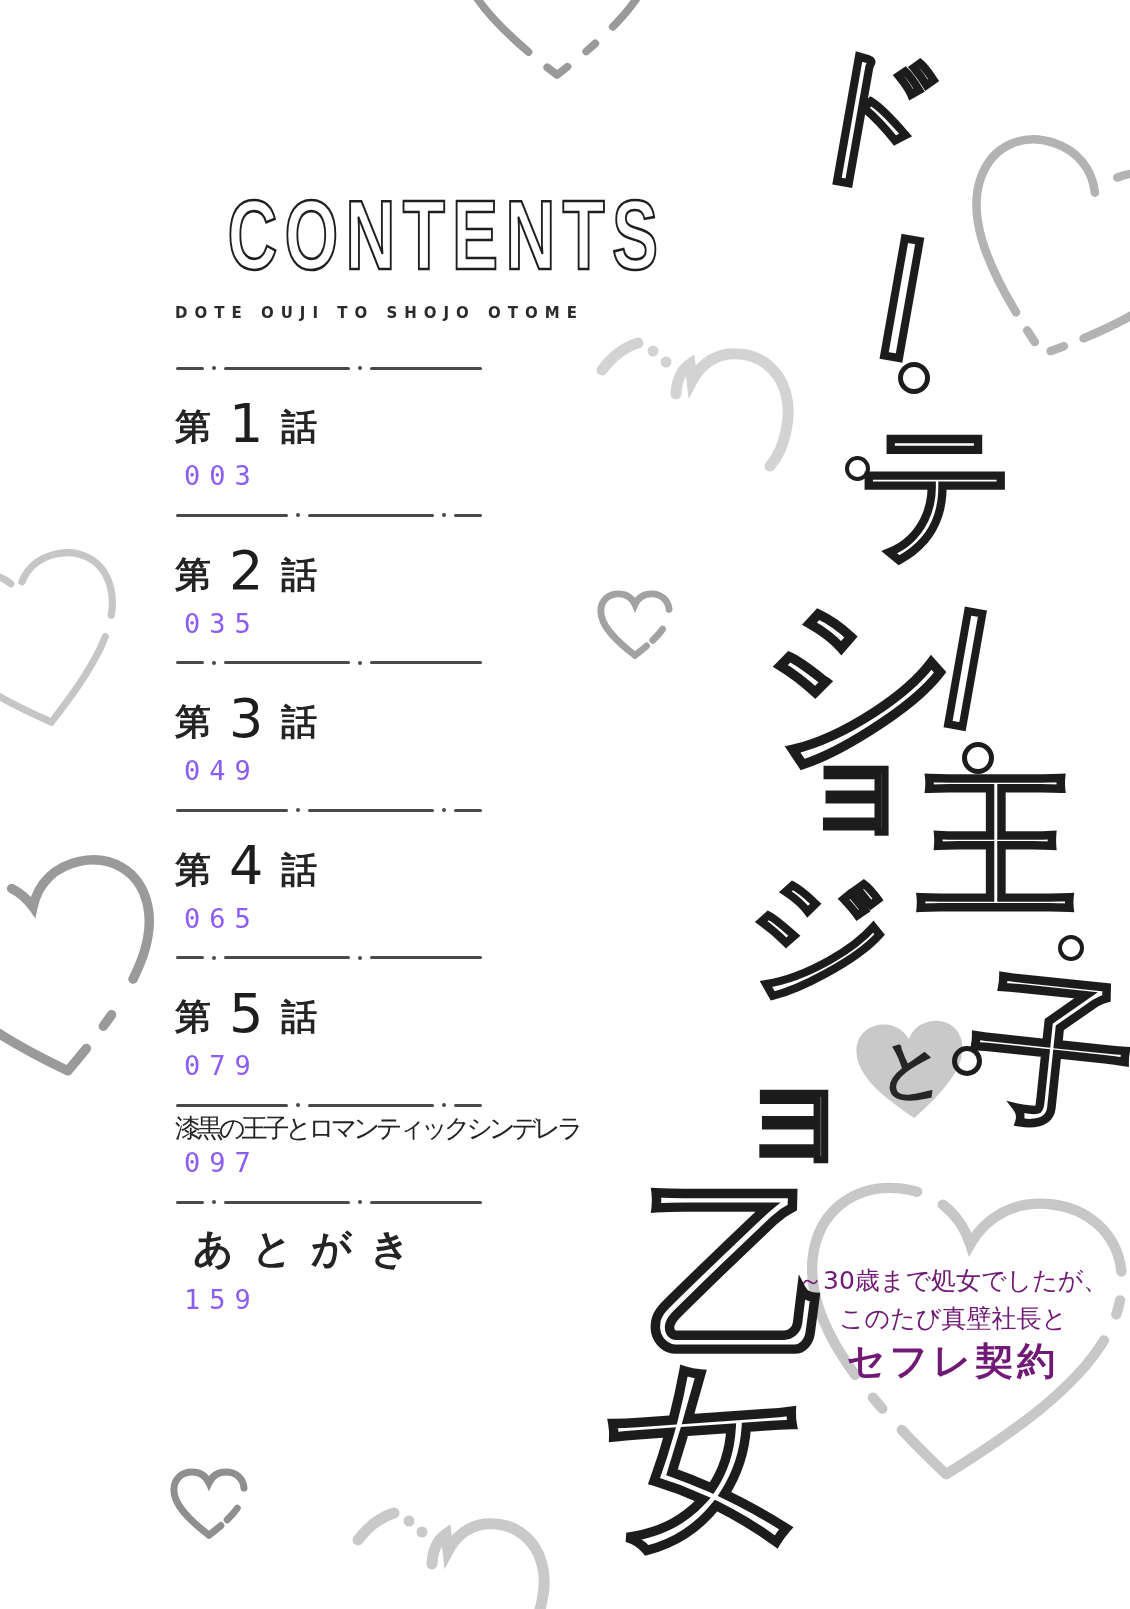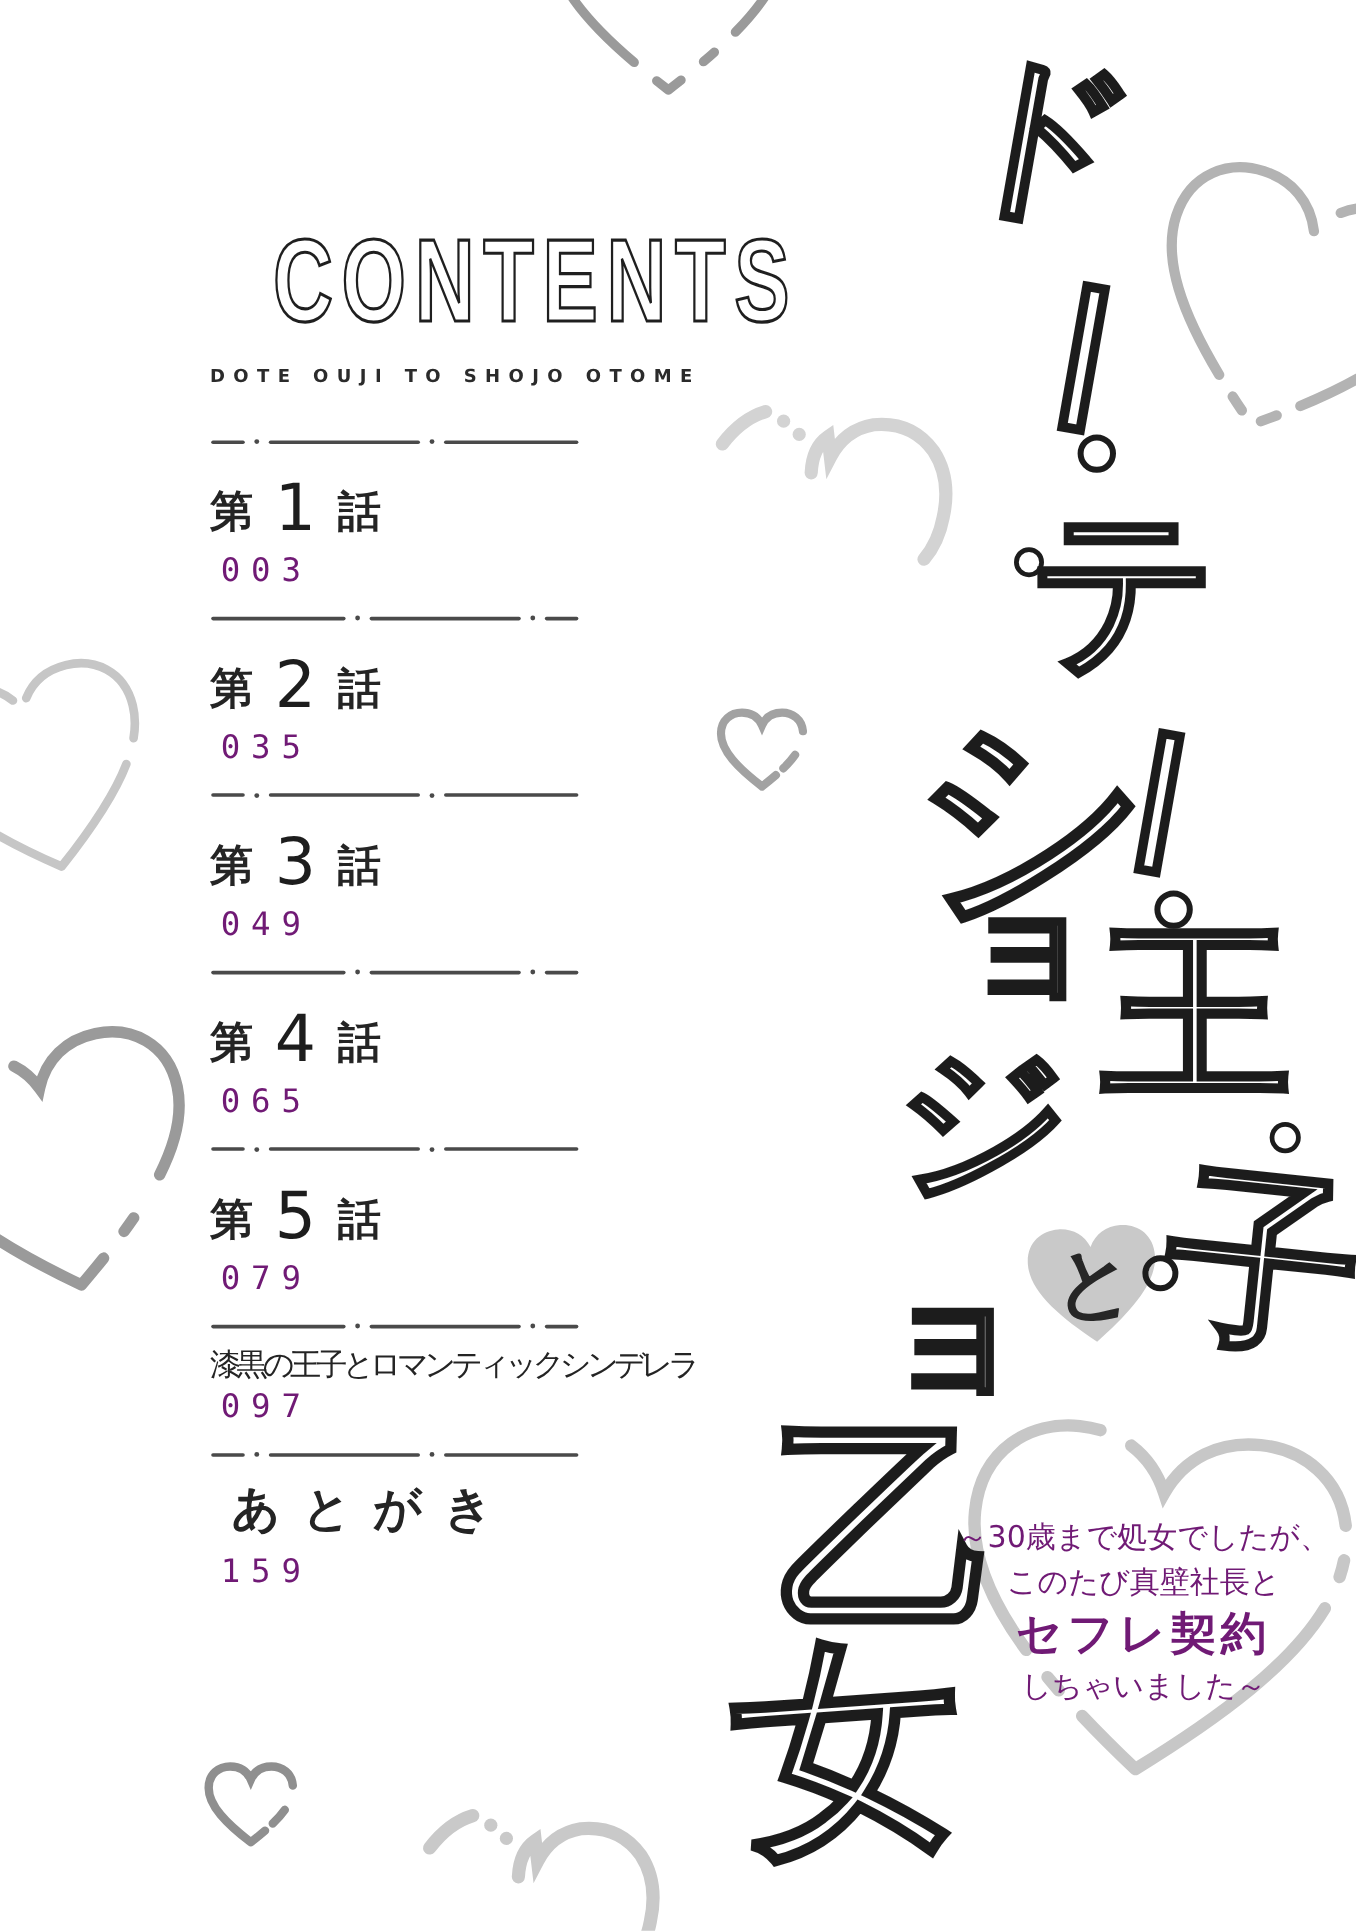--- a/index.html
+++ b/index.html
@@ -37,24 +37,24 @@
   .seg.long1{width:126px;}
   .seg.long2{width:112px;}
   .seg.dot{width:4px;height:4px;border-radius:50%;}
   .ch-label{
     margin-top:26px;display:flex;align-items:center;gap:18px;line-height:1.15;
   }
   .ch-label .kanji{font-size:36px;font-weight:600;color:#242424;}
   .ch-label .chnum{font-size:54px;font-weight:500;color:#1d1d1d;position:relative;top:-3px;}
   .page-num{
     margin-top:2px;font-family:"DejaVu Sans Mono","Liberation Mono",monospace;
-    font-size:27px;letter-spacing:9px;color:#701a75;text-indent:9px;line-height:1.2;
+    font-size:27px;letter-spacing:9px;color:#8b5cf6;text-indent:9px;line-height:1.2;
   }
   .bonus-label{margin-top:40px;font-size:34px;font-weight:600;letter-spacing:12px;text-indent:12px;line-height:1.2;}
-  .bonus-title{margin-top:16px;font-size:26px;font-weight:500;letter-spacing:-4px;white-space:nowrap;line-height:1.2;}
+  .bonus-title{margin-top:6px;font-size:26px;font-weight:500;letter-spacing:-4px;white-space:nowrap;line-height:1.2;}
   .afterword-label{margin-top:20px;font-size:40px;font-weight:600;letter-spacing:18px;text-indent:18px;line-height:1.2;}
   
   .tchar{
     position:absolute;z-index:10;line-height:1;font-weight:700;
     color:transparent;-webkit-text-stroke:3.5px #1c1c1c;white-space:nowrap;
   }
   .ring{
     position:absolute;z-index:10;border:5px solid #1c1c1c;border-radius:50%;
     background:transparent;
   }
@@ -231,14 +231,13 @@
 <span class="ring" style="left:898px;top:362px;width:22px;height:22px;"></span>
 <span class="ring" style="left:962px;top:742px;width:22px;height:22px;"></span>
 <span class="ring" style="left:845px;top:456px;width:17px;height:17px;border-width:4px;"></span>
 <span class="ring" style="left:1058px;top:935px;width:18px;height:18px;border-width:4px;"></span>
 <span class="ring" style="left:952px;top:1046px;width:20px;height:20px;"></span>
 
 <div class="tagline">
   <div class="t-small">～30歳まで処女でしたが、</div>
   <div class="t-small">このたび真壁社長と</div>
   <div class="t-big">セフレ契約</div>
-  <div class="t-small">しちゃいました～</div>
 </div>
 
 </body></html>

